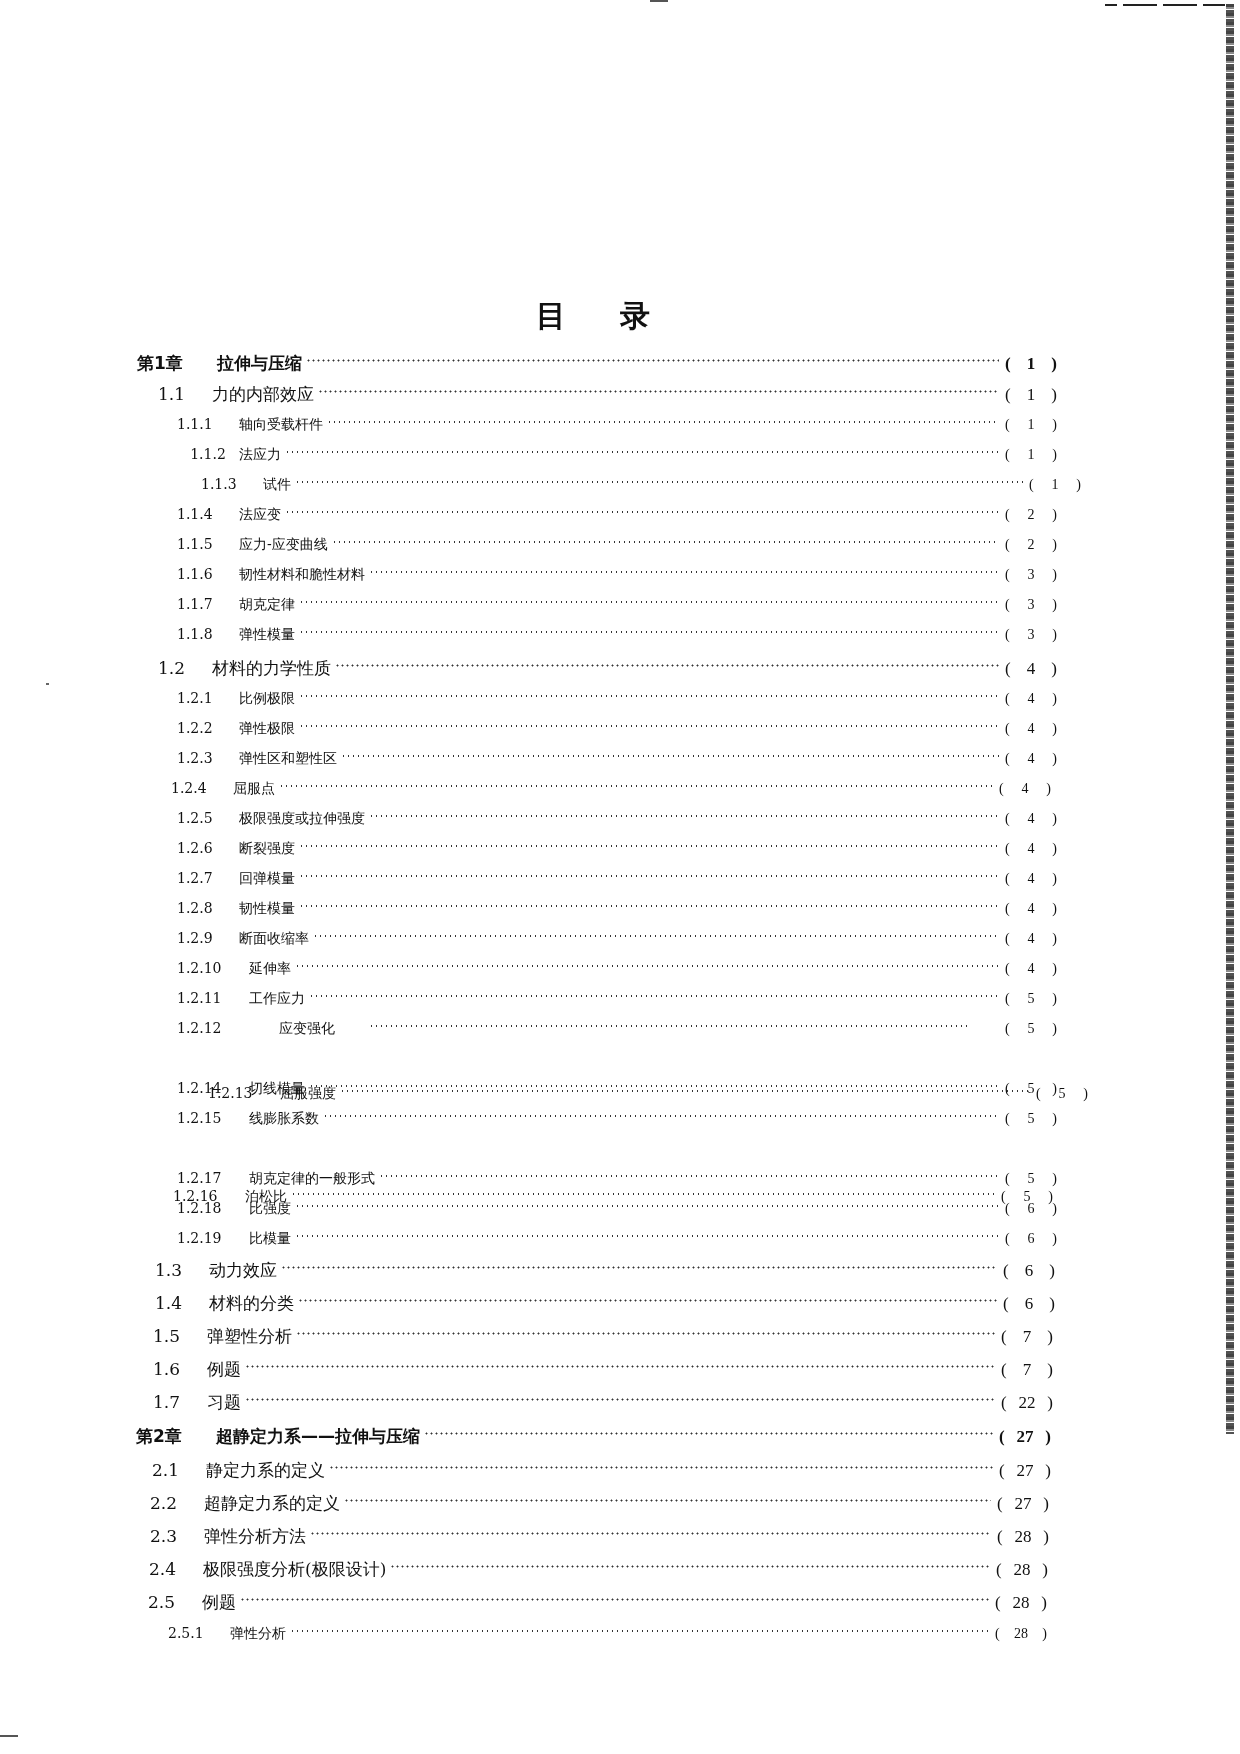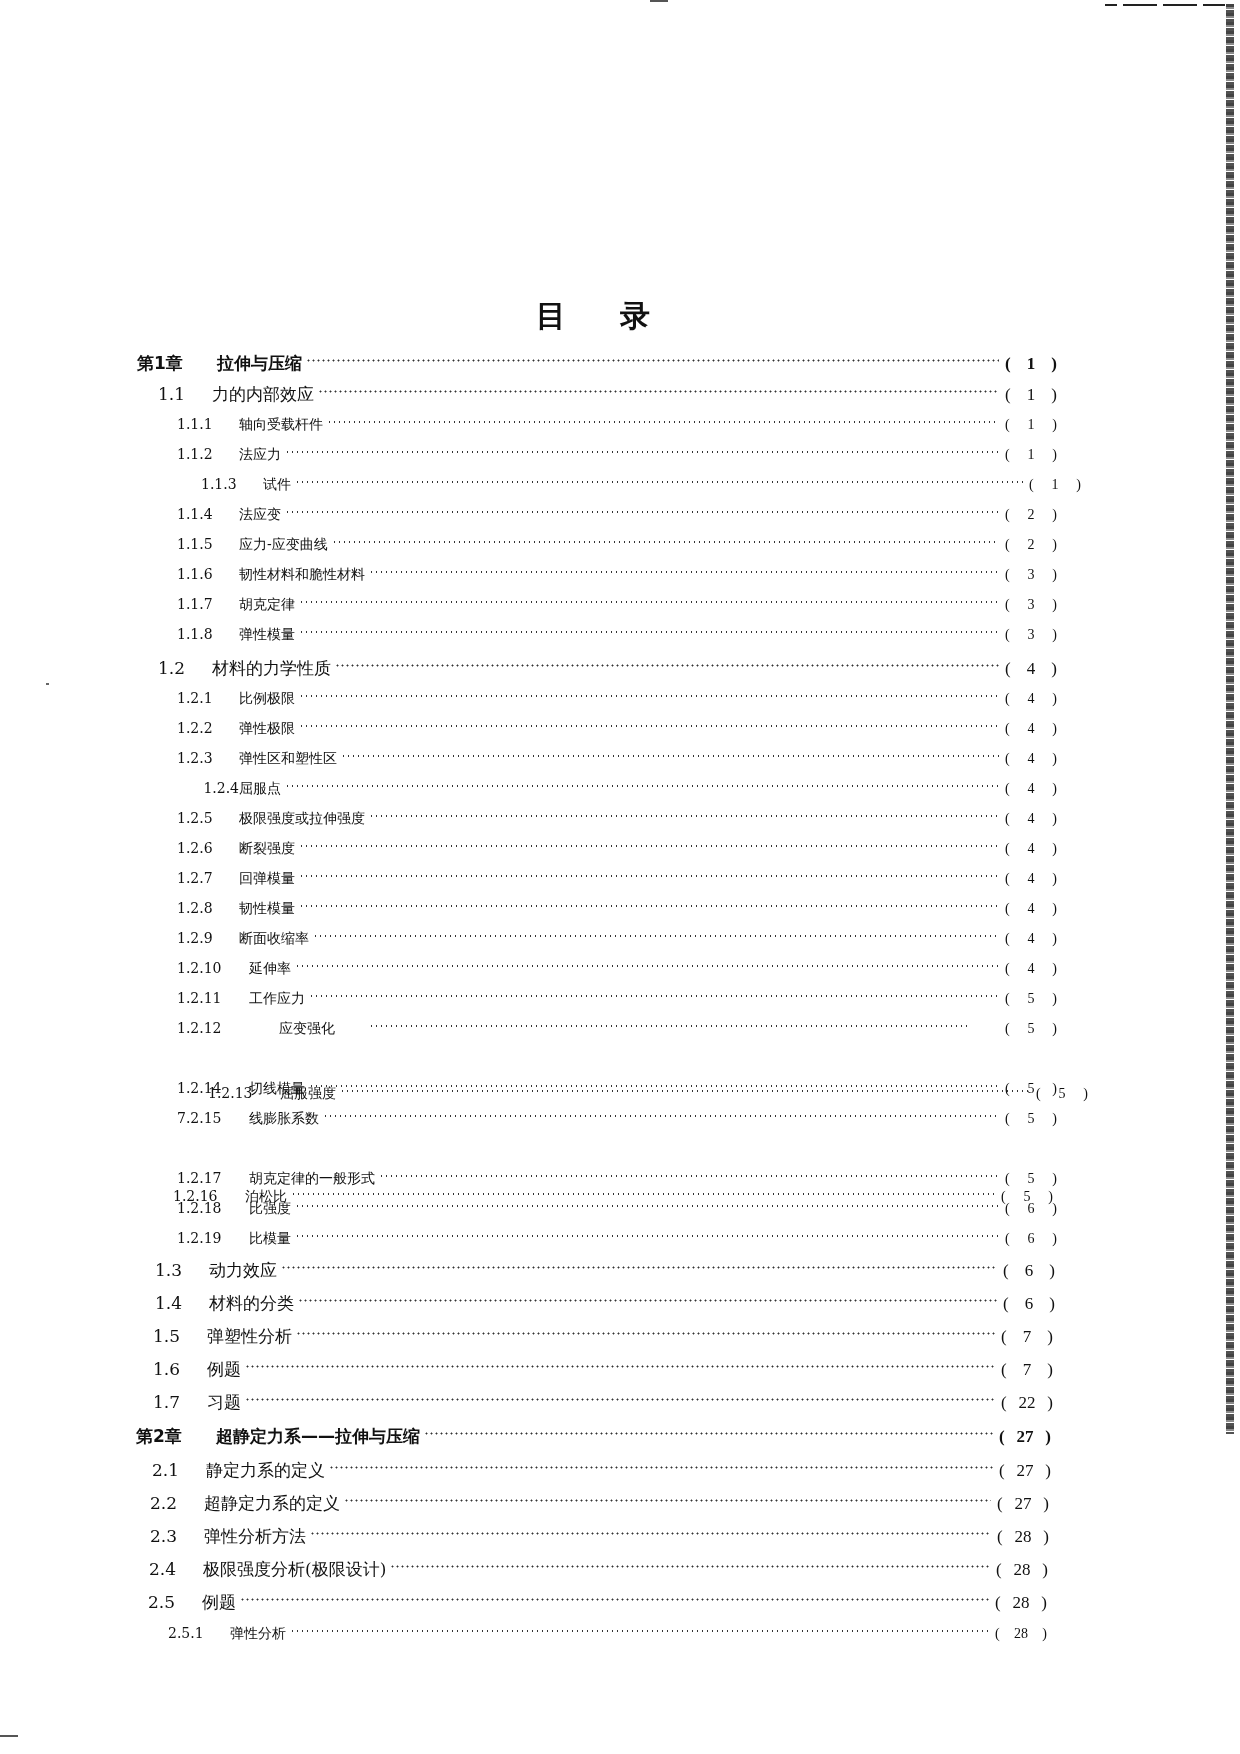--- a/index.html
+++ b/index.html
@@ -85,21 +85,21 @@
     <div class="row lvl2" style="left: 177px; width: 880px; top: 67px;">
       <span class="num">1.1.1</span>
       <span class="label">轴向受载杆件</span>
       <span class="leader"></span>
       <span class="page">
         <span>(</span>
         <span>1</span>
         <span>)</span>
       </span>
     </div>
-    <div class="row lvl2" style="left: 177px; width: 880px; top: 97px;">
+    <div class="row lvl2" style="left: 177px; width: 880px; top: 97px; text-align: center;">
       <span class="num">1.1.2</span>
       <span class="label">法应力</span>
       <span class="leader"></span>
       <span class="page">
         <span>(</span>
         <span>1</span>
         <span>)</span>
       </span>
     </div>
     <div class="row lvl2" style="left: 177px; width: 880px; top: 127px; margin-left: 24px;">
@@ -195,21 +195,21 @@
     <div class="row lvl2" style="left: 177px; width: 880px; top: 401px;">
       <span class="num">1.2.3</span>
       <span class="label">弹性区和塑性区</span>
       <span class="leader"></span>
       <span class="page">
         <span>(</span>
         <span>4</span>
         <span>)</span>
       </span>
     </div>
-    <div class="row lvl2" style="left: 177px; width: 880px; top: 431px; text-align: right;">
+    <div class="row lvl2" style="left: 171px; width: 880px; top: 431px;">
       <span class="num">1.2.4</span>
       <span class="label">屈服点</span>
       <span class="leader"></span>
       <span class="page">
         <span>(</span>
         <span>4</span>
         <span>)</span>
       </span>
     </div>
     <div class="row lvl2" style="left: 177px; width: 880px; top: 461px;">
@@ -306,21 +306,21 @@
       <span class="num">1.2.14</span>
       <span class="label">切线模量</span>
       <span class="leader"></span>
       <span class="page">
         <span>(</span>
         <span>5</span>
         <span>)</span>
       </span>
     </div>
     <div class="row lvl2 wide" style="left: 177px; width: 880px; top: 761px;">
-      <span class="num">7.2.15</span>
+      <span class="num">1.2.15</span>
       <span class="label">线膨胀系数</span>
       <span class="leader"></span>
       <span class="page">
         <span>(</span>
         <span>5</span>
         <span>)</span>
       </span>
     </div>
     <div class="row lvl2 wide" style="left: 173px; width: 880px; top: 791px; margin-top: 48px;">
       <span class="num">1.2.16</span>

